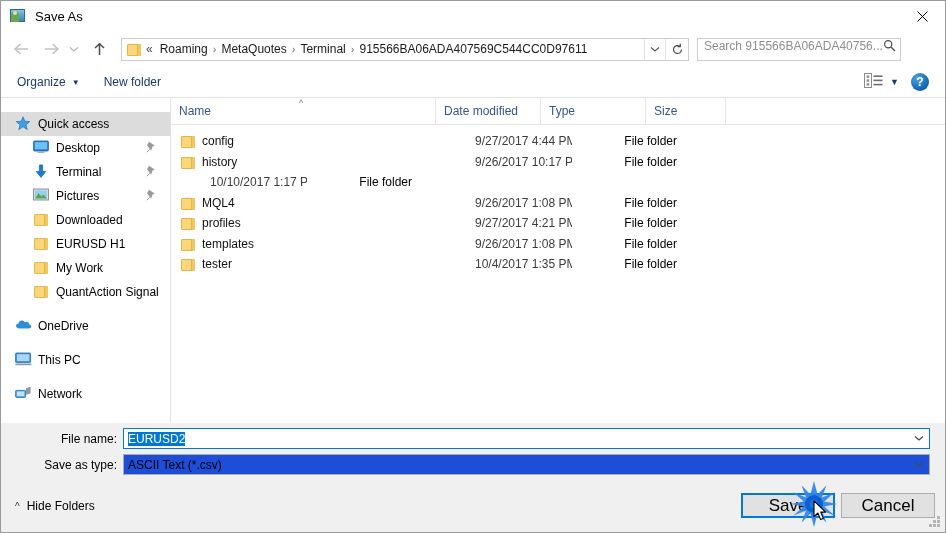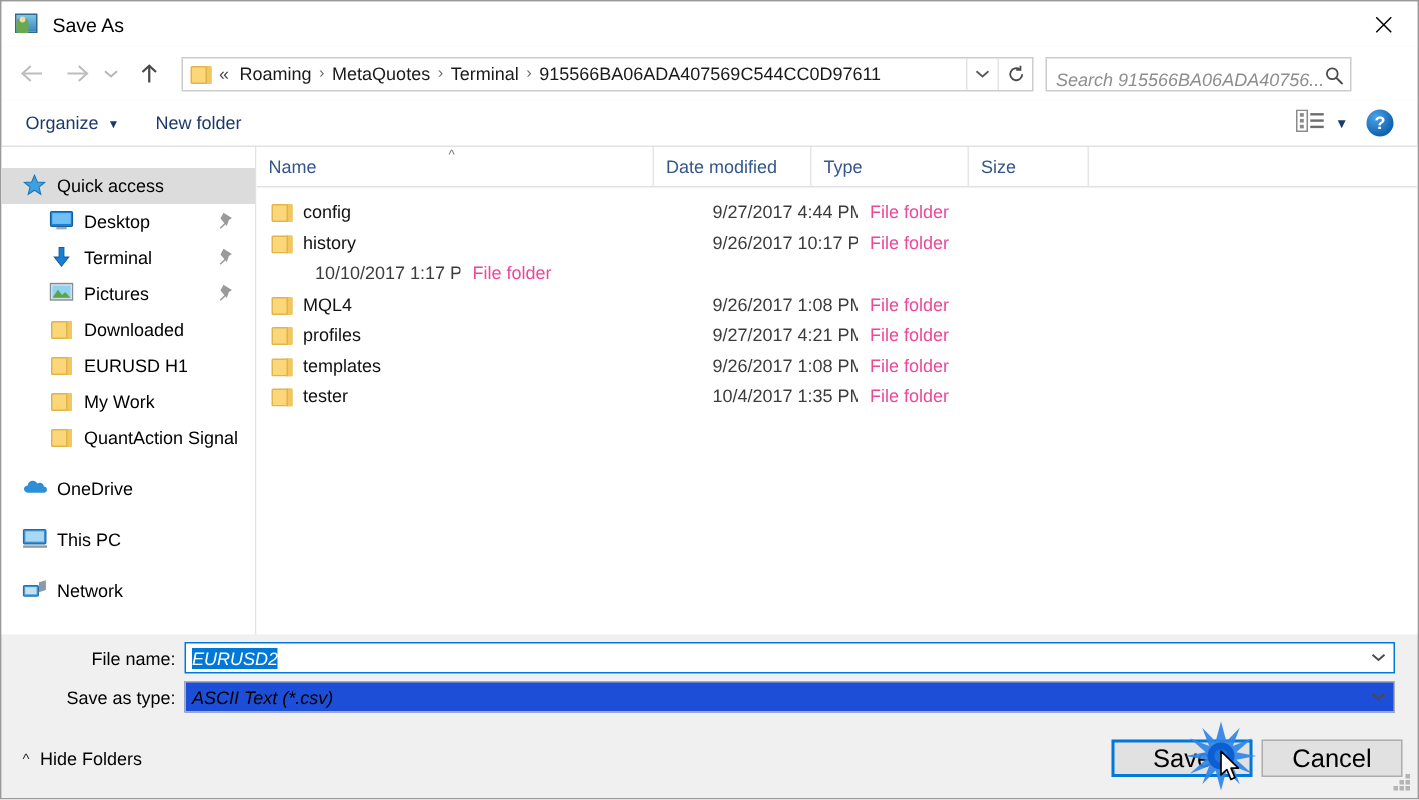--- a/index.html
+++ b/index.html
@@ -146,23 +146,22 @@
     cursor: default;
   }
   .searchbox {
     margin-left: 8px;
     flex: 0 0 190px;
     height: 23px;
     background: #ffffff;
     border: 1px solid #cccccc;
     box-sizing: border-box;
     display: flex;
-    align-items: flex-end;
+    align-items: flex-start;
     padding: 0 4px 0 6px;
-    font-style: italic;
   }
   .search-text {
     flex: 1 1 auto;
     font-size: 12px;
     color: #8e8e8e;
     white-space: nowrap;
     overflow: hidden;
   }
 
   
@@ -313,21 +312,21 @@
     height: 20.5px;
     display: flex;
     align-items: center;
     font-size: 12px;
     color: #111111;
     cursor: default;
   }
   .cell { white-space: nowrap; overflow: hidden; box-sizing: border-box; }
   .c-name { width: 265px; padding-left: 9px; display: flex; align-items: center; gap: 7px; }
   .c-date { width: 105px; padding-left: 8px; color: #3c3c3c; margin-left: 31px; }
-  .c-type { width: 105px; padding-left: 8px; color: #ec4899; }
+  .c-type { width: 105px; padding-left: 8px; color: #000000; text-align: right; }
   .c-size { width: 80px; padding-left: 8px; color: #3c3c3c; }
   .row-folder-icon { width: 15px; height: 14px; position: relative; flex: 0 0 auto; }
 
   
   .bottom {
     position: absolute;
     left: 0; top: 422px;
     width: 944px;
     height: 109px;
     background: #f0f0f0;
@@ -349,21 +348,20 @@
     padding-right: 6px;
     box-sizing: border-box;
   }
   .combo {
     width: 807px;
     height: 21px;
     box-sizing: border-box;
     display: flex;
     align-items: center;
     position: relative;
-    font-style: italic;
   }
   .combo-input {
     background: #ffffff;
     border: 1px solid #0078d7;
   }
   .combo-disabled {
     background: #1d4ed8;
     border: 1px solid #adadad;
   }
   .combo-value {

